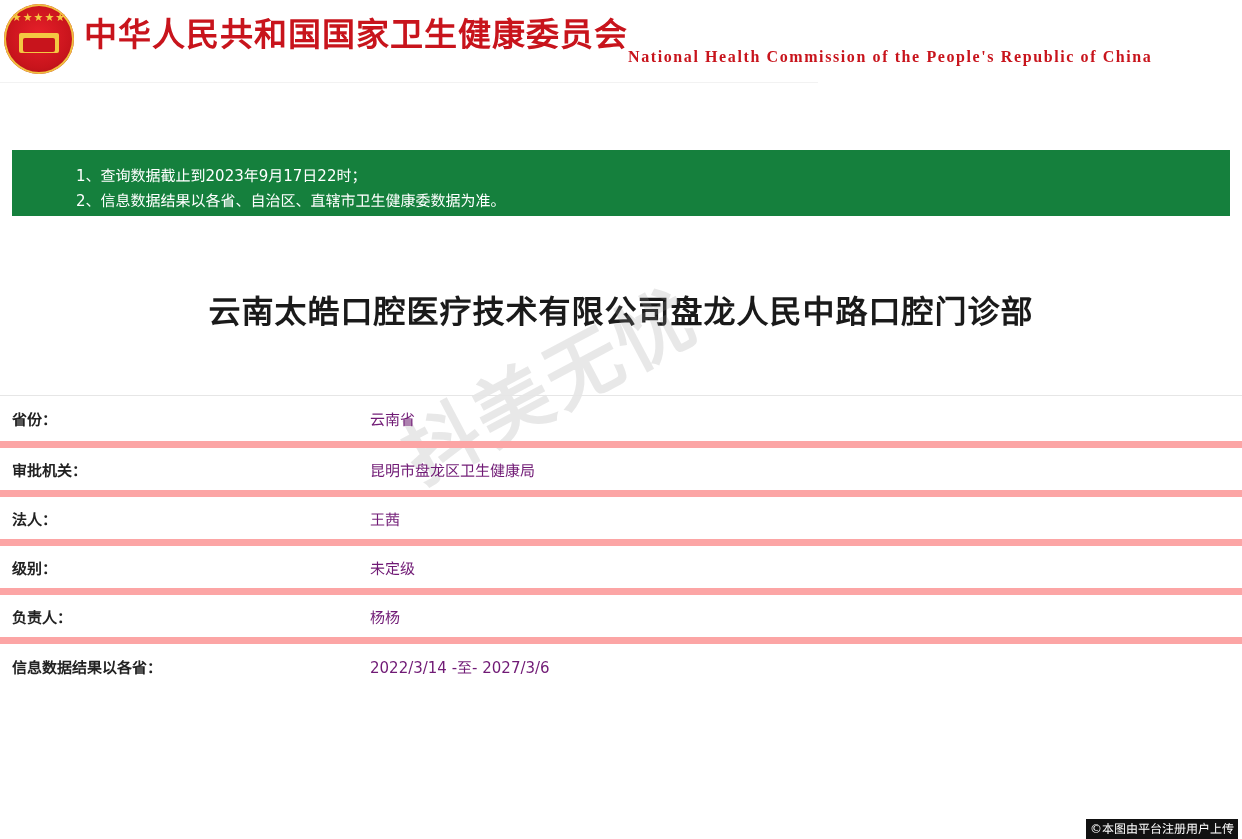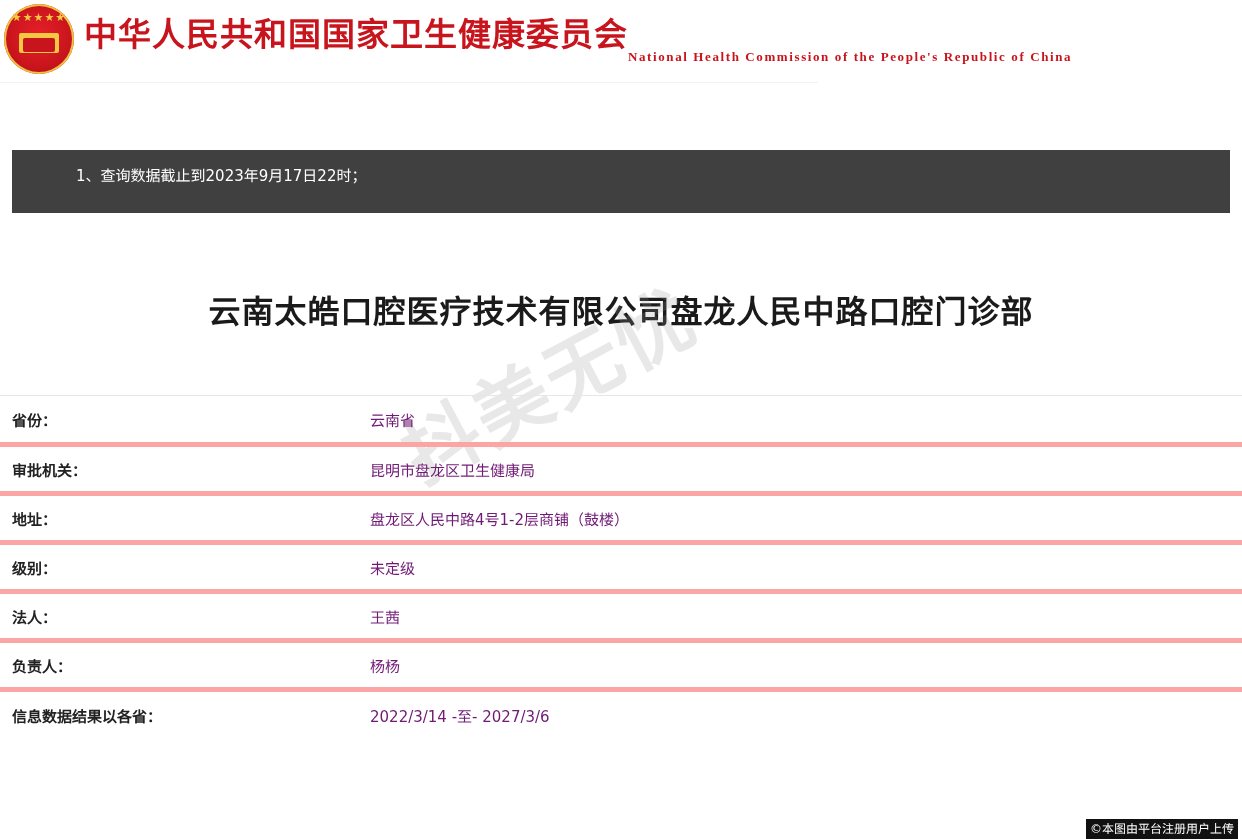--- a/index.html
+++ b/index.html
@@ -85,38 +85,38 @@
     font-family: "DejaVu Sans", "Liberation Sans", sans-serif;
     font-size: 33px;
     font-weight: bold;
     color: #c8141c;
     letter-spacing: 1px;
     line-height: 40px;
     white-space: nowrap;
   }
   .header-en {
     font-family: "Liberation Serif", "DejaVu Serif", serif;
-    font-size: 13px;
+    font-size: 16px;
     font-weight: bold;
     color: #c8141c;
     letter-spacing: 1.6px;
     line-height: 20px;
     white-space: nowrap;
     margin-top: 32px;
   }
 
   
   .notice {
     position: absolute;
     left: 12px;
     top: 150px;
     width: 1218px;
-    background: #404040;
+    background: #15803d;
     color: #ffffff;
-    padding: 14px 0 24px 0;
+    padding: 14px 0 2px 0;
     box-sizing: border-box;
   }
   .notice-line {
     font-family: "DejaVu Sans", "Liberation Sans", sans-serif;
     font-size: 15px;
     line-height: 25px;
     padding-left: 64px;
     white-space: nowrap;
   }
 
@@ -160,21 +160,21 @@
     left: 0;
     top: 395px;
     width: 1242px;
     border-collapse: collapse;
     table-layout: fixed;
   }
   .detail-table tr {
     height: 49px;
   }
   .detail-table td {
-    border-top: 5px solid #fca5a5;
+    border-top: 7px solid #fca5a5;
     vertical-align: middle;
     padding: 0;
   }
   .detail-table tr:first-child td {
     border-top: 1px solid #e6e6e6;
     margin-left: 24px;
   }
   td.label {
     width: 340px;
     padding-left: 12px;
@@ -217,49 +217,46 @@
       </div>
     </div>
     <div class="header-titles">
       <div class="header-cn">中华人民共和国国家卫生健康委员会</div>
       <div class="header-en">National Health Commission of the People's Republic of China</div>
     </div>
   </div>
 
   <div class="notice">
     <div class="notice-line">1、查询数据截止到2023年9月17日22时；</div>
+    <div class="notice-line">2、信息数据结果以各省、自治区、直辖市卫生健康委数据为准。</div>
   </div>
 
   <div class="inst-title">云南太皓口腔医疗技术有限公司盘龙人民中路口腔门诊部</div>
 
   <div class="watermark">抖美无忧</div>
 
   <table class="detail-table">
     <tbody>
       <tr>
         <td class="label">省份：</td>
         <td class="value">云南省</td>
       </tr>
       <tr>
         <td class="label">审批机关：</td>
         <td class="value">昆明市盘龙区卫生健康局</td>
       </tr>
       <tr>
-        <td class="label">地址：</td>
-        <td class="value">盘龙区人民中路4号1-2层商铺（鼓楼）</td>
+        <td class="label">法人：</td>
+        <td class="value">王茜</td>
       </tr>
       <tr>
         <td class="label">级别：</td>
         <td class="value">未定级</td>
       </tr>
       <tr>
-        <td class="label">法人：</td>
-        <td class="value">王茜</td>
-      </tr>
-      <tr>
         <td class="label">负责人：</td>
         <td class="value">杨杨</td>
       </tr>
       <tr>
         <td class="label">信息数据结果以各省：</td>
         <td class="value">2022/3/14 -至- 2027/3/6</td>
       </tr>
     </tbody>
   </table>
 

